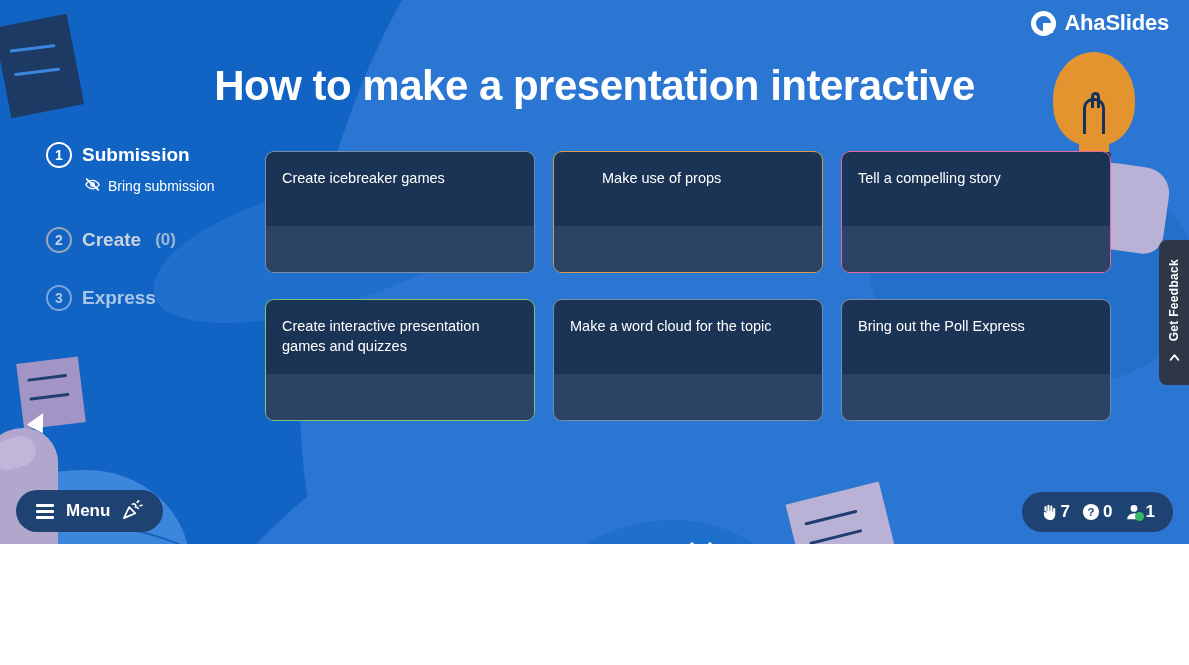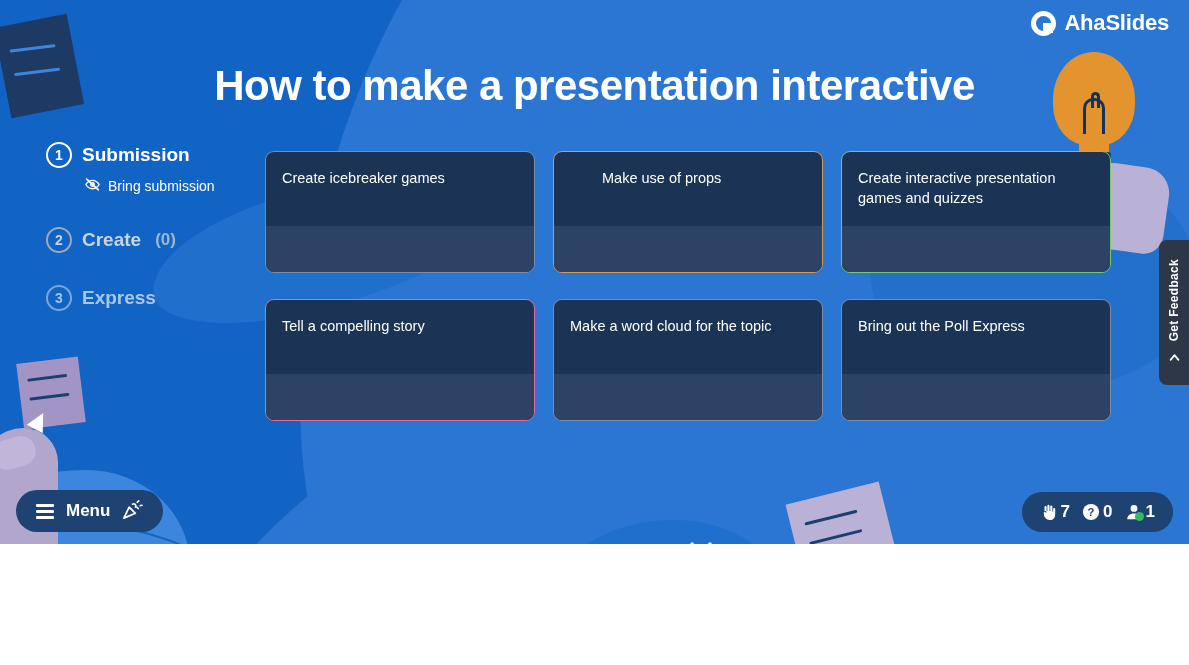--- a/index.html
+++ b/index.html
@@ -488,26 +488,26 @@
 
   <div class="grid">
     <div class="card">
       <div class="card-text">Create icebreaker games</div>
       <div class="card-foot"></div>
     </div>
     <div class="card accent-orange">
       <div class="card-text">Make use of props</div>
       <div class="card-foot"></div>
     </div>
+    <div class="card accent-pink">
+      <div class="card-text">Tell a compelling story</div>
+      <div class="card-foot"></div>
+    </div>
     <div class="card accent-green">
       <div class="card-text">Create interactive presentation games and quizzes</div>
-      <div class="card-foot"></div>
-    </div>
-    <div class="card accent-pink">
-      <div class="card-text">Tell a compelling story</div>
       <div class="card-foot"></div>
     </div>
     <div class="card">
       <div class="card-text">Make a word cloud for the topic</div>
       <div class="card-foot"></div>
     </div>
     <div class="card">
       <div class="card-text">Bring out the Poll Express</div>
       <div class="card-foot"></div>
     </div>

